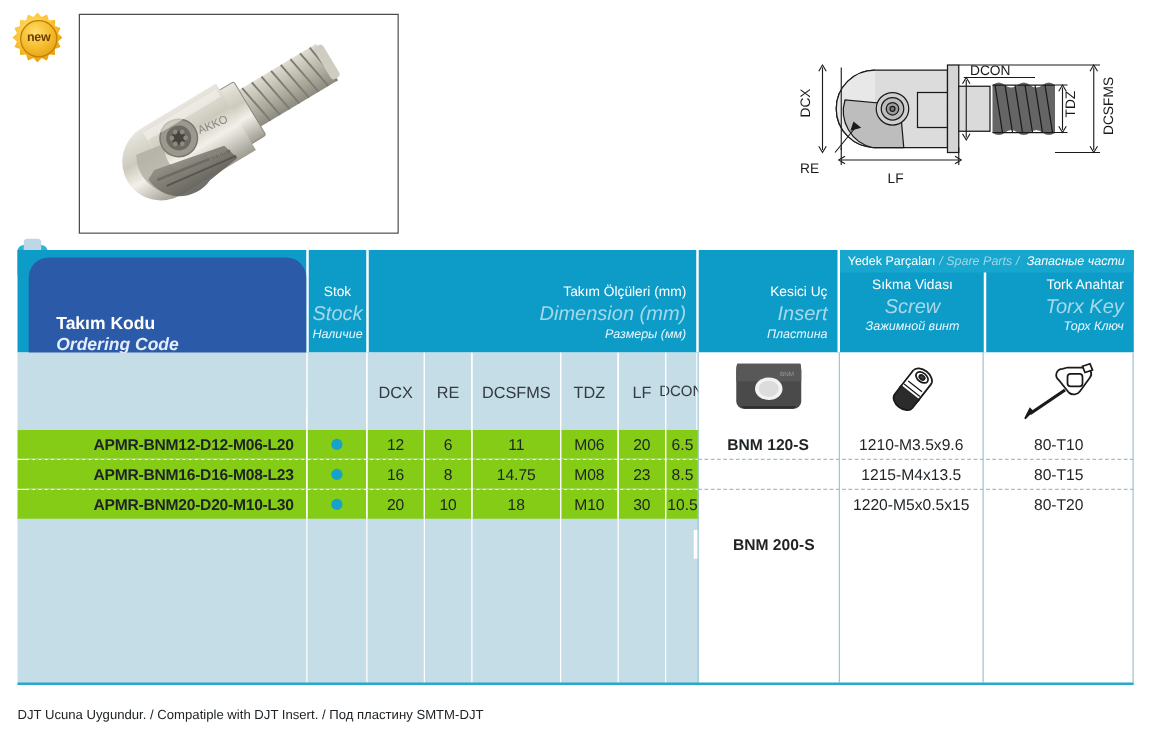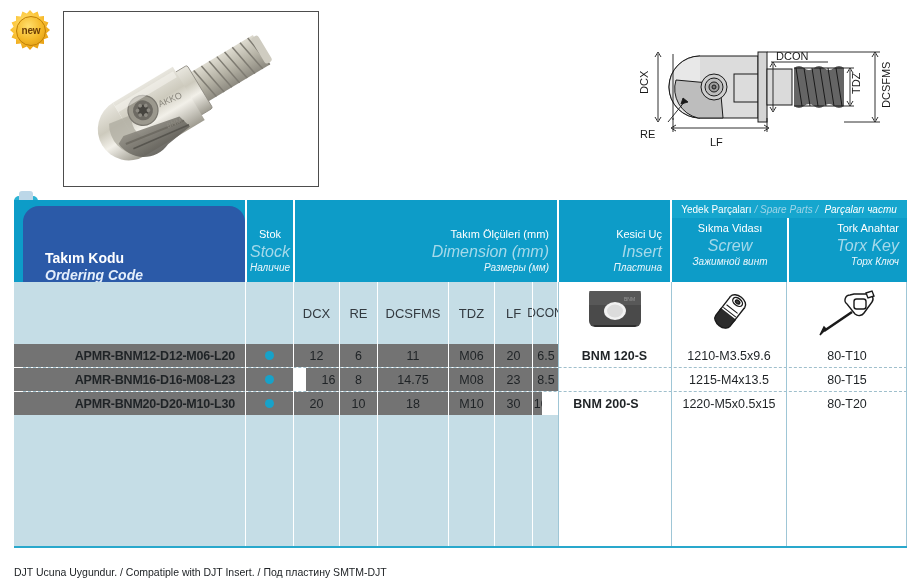--- a/index.html
+++ b/index.html
@@ -104,21 +104,21 @@
   .sub-cell.white{background:#ffffff;}
 
   
   .rows{position:absolute;left:0;top:144px;width:893px;height:204px;}
   .row{position:absolute;left:0;width:893px;height:23px;}
   .cell{
     position:absolute;top:0;height:23px;
     display:flex;align-items:center;justify-content:center;
     font-size:12.5px;color:#1f2326;box-sizing:border-box;
   }
-  .cell.lb{background:#737373;}
+  .cell.lb{background:#84cc16;}
   .cell.wt{background:#ffffff;}
   .cell.code{justify-content:flex-end;padding-right:10px;font-weight:bold;font-size:12.5px;letter-spacing:-.2px;}
   .cell.ins{font-weight:bold;font-size:12.5px;}
   .dot{width:9px;height:9px;border-radius:50%;background:#17a2c9;}
   .rowsep{position:absolute;left:9px;width:884px;height:0;border-top:1px dashed #9fbfcc;}
 
   
   .filler-lb{position:absolute;left:0;top:213px;width:545px;height:135px;background:#c5dde6;}
   .filler-wt{position:absolute;left:545px;top:213px;width:348px;height:135px;background:#ffffff;}
 
@@ -281,21 +281,21 @@
 
 <div class="tab-marker"></div>
 
 <div class="table-wrap">
 
   <div class="hdr-band"></div>
   <div class="spare-band">
     <div class="spare-band-label">
       <span>Yedek Parçaları</span>
       <span class="en">/&nbsp;<span>Spare Parts</span>&nbsp;/</span>
-      <span class="ru">Parçaları части</span>
+      <span class="ru">Запасные части</span>
     </div>
   </div>
 
   <div class="notch" style="left:231px;"></div>
   <div class="notch" style="left:279px;"></div>
   <div class="notch" style="left:543px;"></div>
   <div class="notch" style="left:656px;"></div>
   <div class="notch" style="left:773px; top:18px; height:64px;"></div>
 
   <div class="ord-block">
@@ -397,21 +397,21 @@
       <div class="cell wt" style="left:658px;width:114px;">1210-M3.5x9.6</div>
       <div class="cell wt" style="left:773px;width:120px;">80-T10</div>
     </div>
     <div class="rowsep" style="top:23px;"></div>
 
     <div class="row" style="top:24px;">
       <div class="cell lb code" style="left:0;width:231px;">APMR-BNM16-D16-M08-L23</div>
       <div class="cell lb" style="left:232px;width:47px;">
           <span class="dot"></span>
         </div>
-      <div class="cell lb" style="left:292px;width:45px;">16</div>
+      <div class="cell lb" style="left:280px;width:45px;">16</div>
       <div class="cell lb" style="left:326px;width:37px;">8</div>
       <div class="cell lb" style="left:364px;width:70px;">14.75</div>
       <div class="cell lb" style="left:435px;width:45px;">M08</div>
       <div class="cell lb" style="left:481px;width:37px;">23</div>
       <div class="cell lb" style="left:519px;width:26px;">8.5</div>
       <div class="cell wt" style="left:658px;width:114px;">1215-M4x13.5</div>
       <div class="cell wt" style="left:773px;width:120px;">80-T15</div>
     </div>
     <div class="rowsep" style="top:47px;"></div>
 
@@ -419,21 +419,21 @@
       <div class="cell lb code" style="left:0;width:231px;">APMR-BNM20-D20-M10-L30</div>
       <div class="cell lb" style="left:232px;width:47px;">
           <span class="dot"></span>
         </div>
       <div class="cell lb" style="left:280px;width:45px;">20</div>
       <div class="cell lb" style="left:326px;width:37px;">10</div>
       <div class="cell lb" style="left:364px;width:70px;text-align:center;">18</div>
       <div class="cell lb" style="left:435px;width:45px;">M10</div>
       <div class="cell lb" style="left:481px;width:37px;">30</div>
       <div class="cell lb" style="left:519px;width:26px;">10.5</div>
-      <div class="cell wt ins" style="left:528px;width:128px;">BNM 200-S</div>
+      <div class="cell wt ins" style="left:541px;width:128px;margin-top:32px;">BNM 200-S</div>
       <div class="cell wt" style="left:658px;width:114px;">1220-M5x0.5x15</div>
       <div class="cell wt" style="left:773px;width:120px;">80-T20</div>
     </div>
   </div>
 
   <div class="vline" style="left:231px;top:82px;height:264px;"></div>
   <div class="vline" style="left:279px;top:82px;height:264px;"></div>
   <div class="vline" style="left:325px;top:82px;height:264px;"></div>
   <div class="vline" style="left:363px;top:82px;height:264px;"></div>
   <div class="vline" style="left:434px;top:82px;height:264px;"></div>

